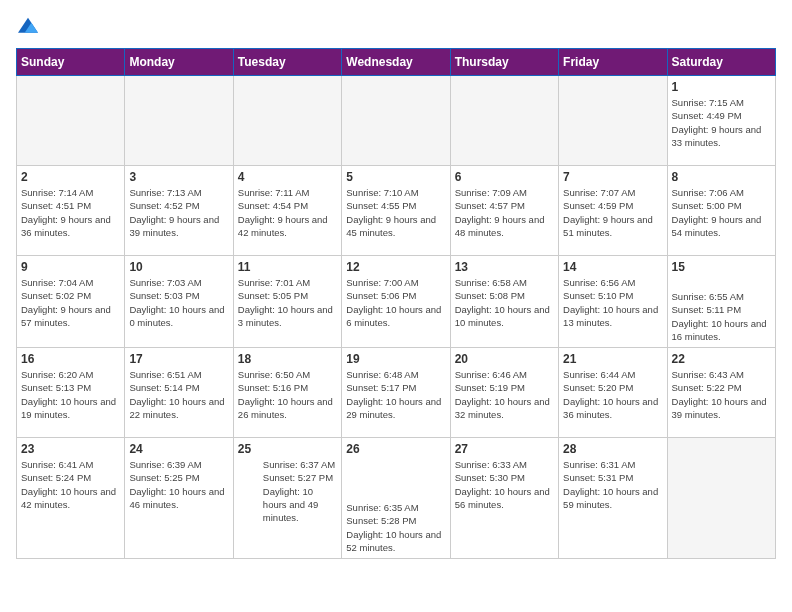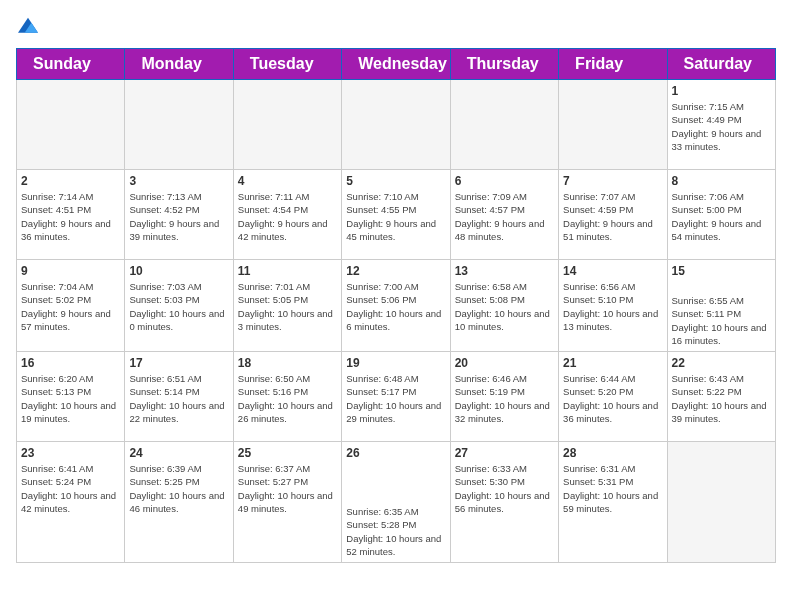--- a/index.html
+++ b/index.html
@@ -45,25 +45,25 @@
     .location {
       font-size: 14px;
       color: #333;
     }
     table {
       width: 100%;
       border-collapse: collapse;
       table-layout: fixed;
     }
     th {
-      background-color: #a21caf;
+      background-color: #701a75;
       color: #fff;
-      font-size: 16px;
+      font-size: 12px;
       font-weight: bold;
-      padding: 6px 16px;
+      padding: 6px 4px;
       text-align: left;
       border: 1px solid #1565c0;
     }
     td {
       border: 1px solid #ccc;
       vertical-align: top;
       padding: 4px;
       height: 90px;
       font-size: 10px;
       color: #333;
@@ -270,21 +270,21 @@
 Daylight: 10 hours and 42 minutes.</div>
         </td>
         <td>
           <div class="day-num">24</div>
           <div class="day-info" style="white-space: pre-line;">Sunrise: 6:39 AM
 Sunset: 5:25 PM
 Daylight: 10 hours and 46 minutes.</div>
         </td>
         <td>
           <div class="day-num">25</div>
-          <div class="day-info" style="white-space: pre-line;">Sunrise: 6:37 AM
+          <div class="day-info" style="white-space: pre-line; margin-left: 25px;">Sunrise: 6:37 AM
 Sunset: 5:27 PM
 Daylight: 10 hours and 49 minutes.</div>
         </td>
         <td>
           <div class="day-num">26</div>
           <div class="day-info" style="white-space: pre-line; margin-top: 45px;">Sunrise: 6:35 AM
 Sunset: 5:28 PM
 Daylight: 10 hours and 52 minutes.</div>
         </td>
         <td>

